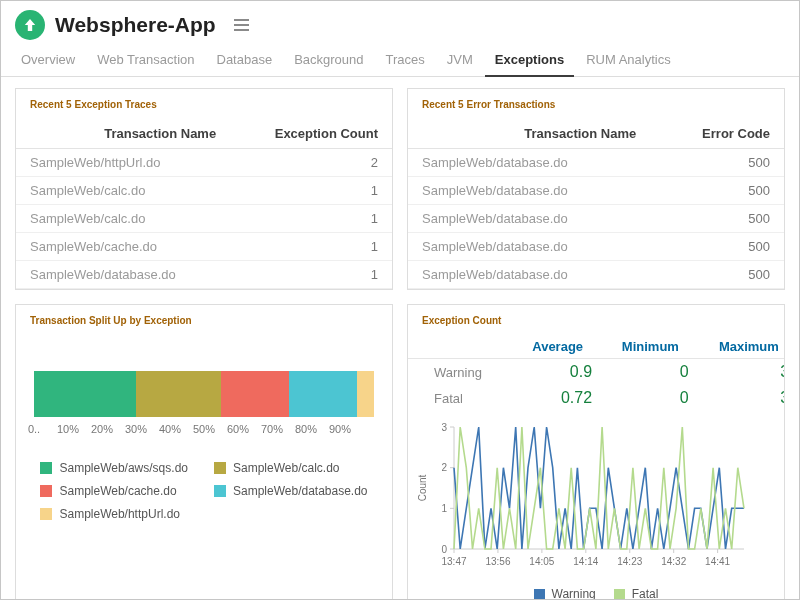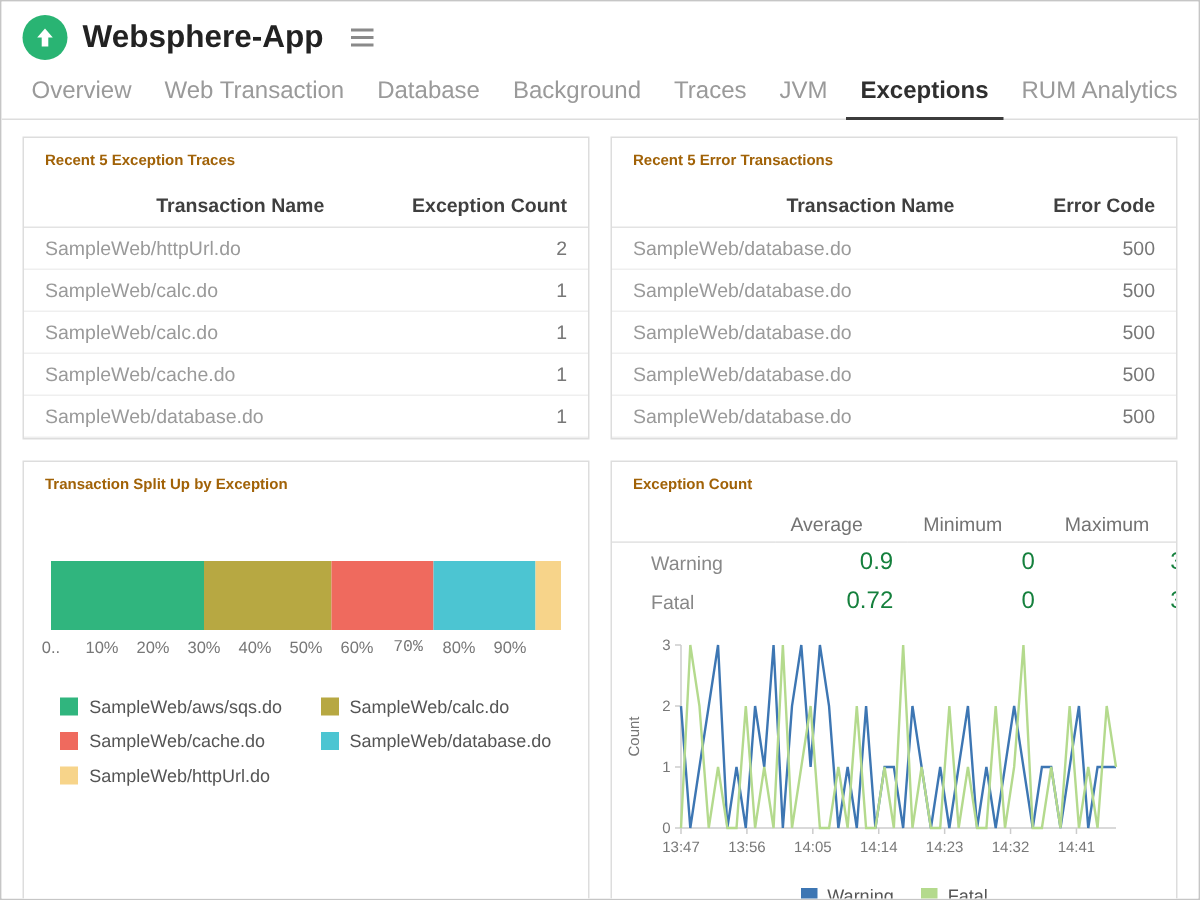--- a/index.html
+++ b/index.html
@@ -4,42 +4,42 @@
 <style>
   *{box-sizing:border-box;margin:0;padding:0}
   html,body{width:800px;height:600px}
   body{font-family:"Liberation Sans",sans-serif;background:#fff;border:1px solid #c6c6c6;overflow:hidden}
   .header{display:flex;align-items:center;gap:10px;padding:9px 14px 5px;background:#fff}
   .app-icon{width:30px;height:30px;border-radius:50%;background:#29b473;display:flex;align-items:center;justify-content:center;flex:0 0 auto}
   .title{font-size:21px;font-weight:bold;color:#222}
   .menu{display:flex;flex-direction:column;gap:3px;cursor:pointer;margin-left:4px;padding:4px}
   .menu span{display:block;width:15px;height:2px;background:#8a8a8a}
   .tabs{display:flex;gap:2px;padding:0 10px;border-bottom:1px solid #ddd;background:#fff}
-  .tab{padding:7px 10px 8px;font-size:16px;color:#9a9a9a;cursor:pointer;white-space:nowrap}
+  .tab{padding:7px 10px 8px;font-size:13px;color:#9a9a9a;cursor:pointer;white-space:nowrap}
   .tab.active{color:#2f2f2f;font-weight:bold;border-bottom:2px solid #3c3c3c;margin-bottom:-1px}
   .main{display:grid;grid-template-columns:1fr 1fr;gap:14px;padding:11px 14px 10px;background:#fff}
   .panel{border:1px solid #ddd;background:#fff;overflow:hidden}
   .panel h2{font-size:10px;font-weight:bold;color:#a16207;padding:10px 14px 9px}
   table.data{width:100%;border-collapse:collapse;font-size:13px}
   table.data th{font-weight:bold;color:#3f3f3f;padding:7px 14px;text-align:right;border-bottom:1px solid #e3e3e3}
   table.data th.num,table.data td.num{text-align:right}
   table.data td{color:#9a9a9a;padding:6px 14px;border-bottom:1px solid #efefef}
   table.data td.num{color:#777}
   
   .stackbar{display:flex;height:46px;margin:36px 18px 0}
   .seg{height:100%}
   .bar-axis{position:relative;margin:0 18px;height:24px}
   .bar-axis span{position:absolute;top:6px;transform:translateX(-50%);font-size:11px;color:#777;white-space:nowrap}
   .bar-legend{display:grid;grid-template-columns:auto auto;gap:9px 26px;width:fit-content;margin:20px auto 14px;font-size:12px;color:#555}
   .legend-item{display:flex;align-items:center;gap:7px;cursor:pointer}
   .swatch{width:12px;height:12px;flex:0 0 auto}
   
   .stats-wrap{overflow:hidden}
   .stats{width:104%;border-collapse:collapse;font-size:13px}
-  .stats th{font-weight:normal;color:#737373;padding:4px 10px;border-bottom:1px solid #e5e5e5;text-align:left}
+  .stats th{font-weight:bold;color:#0369a1;padding:4px 10px;border-bottom:1px solid #e5e5e5;text-align:center}
   .stats td{padding:4px 10px;text-align:right}
   .stats td.lbl{text-align:left;color:#888;padding-left:26px}
   .stats td.val{color:#15803d;font-size:16px}
   #linechart{display:block;margin:8px 0 0 6px}
   .tick{font-size:10px;fill:#777;font-family:"Liberation Sans",sans-serif}
   .line-legend{display:flex;justify-content:center;gap:18px;font-size:12px;color:#555;padding:2px 0 8px}
   .line-legend .swatch{width:11px;height:11px}
 </style>
 </head>
 <body>
@@ -150,21 +150,21 @@
           <div class="seg" style="width: 5%; background: rgb(247, 212, 138);"></div>
         </div>
       <div class="bar-axis" id="bar-axis">
           <span style="left: 0%;">0..</span>
           <span style="left: 10%;">10%</span>
           <span style="left: 20%; text-align: right;">20%</span>
           <span style="left: 30%;">30%</span>
           <span style="left: 40%;">40%</span>
           <span style="left: 50%;">50%</span>
           <span style="left: 60%;">60%</span>
-          <span style="left: 70%; font-family: Liberation Mono, monospace;">70%</span>
+          <span style="left: 70%;">70%</span>
           <span style="left: 80%;">80%</span>
           <span style="left: 90%;">90%</span>
         </div>
       <div class="bar-legend" id="bar-legend">
           <div class="legend-item">
             <span class="swatch" style="background: rgb(48, 181, 126);"></span>
             <span>SampleWeb/aws/sqs.do</span>
           </div>
           <div class="legend-item">
             <span class="swatch" style="background: rgb(183, 168, 66);"></span>

